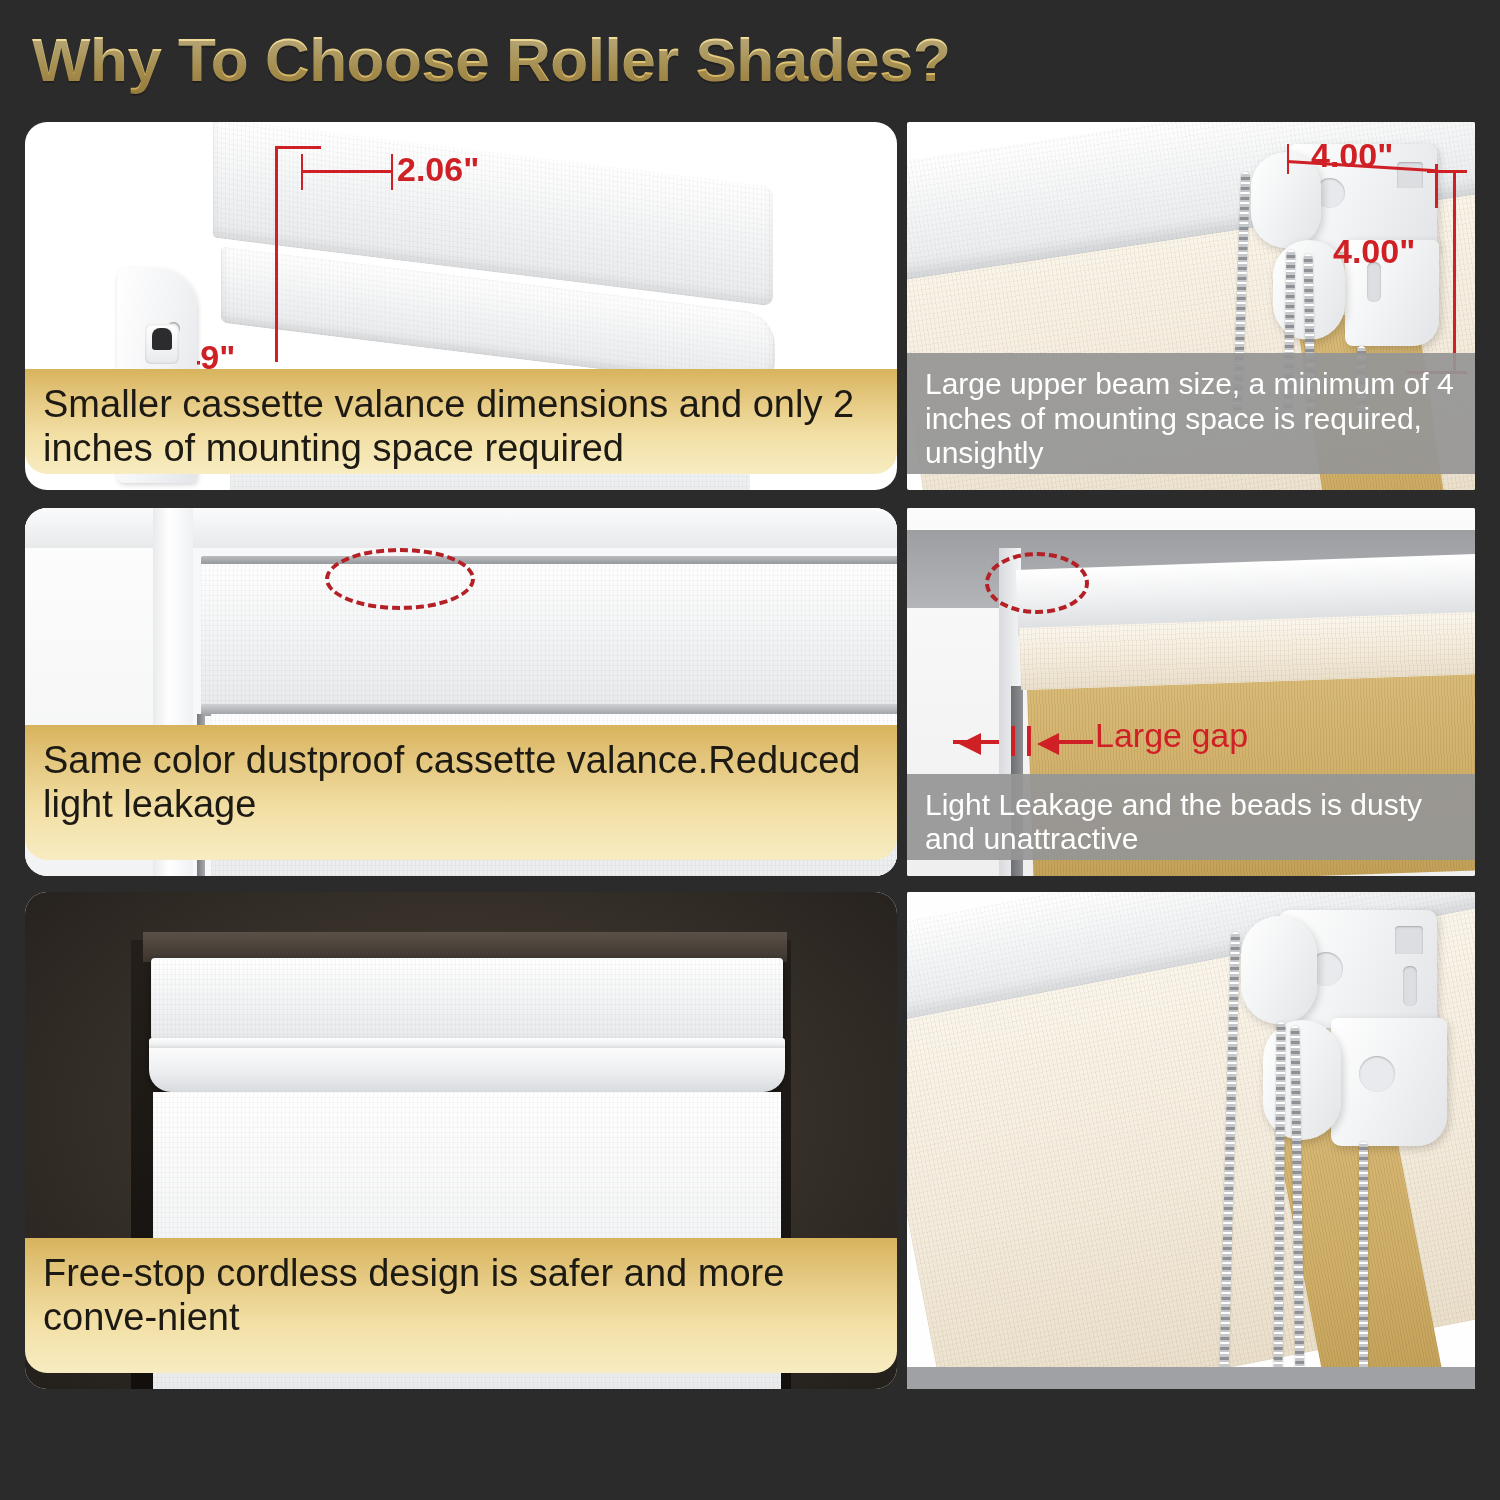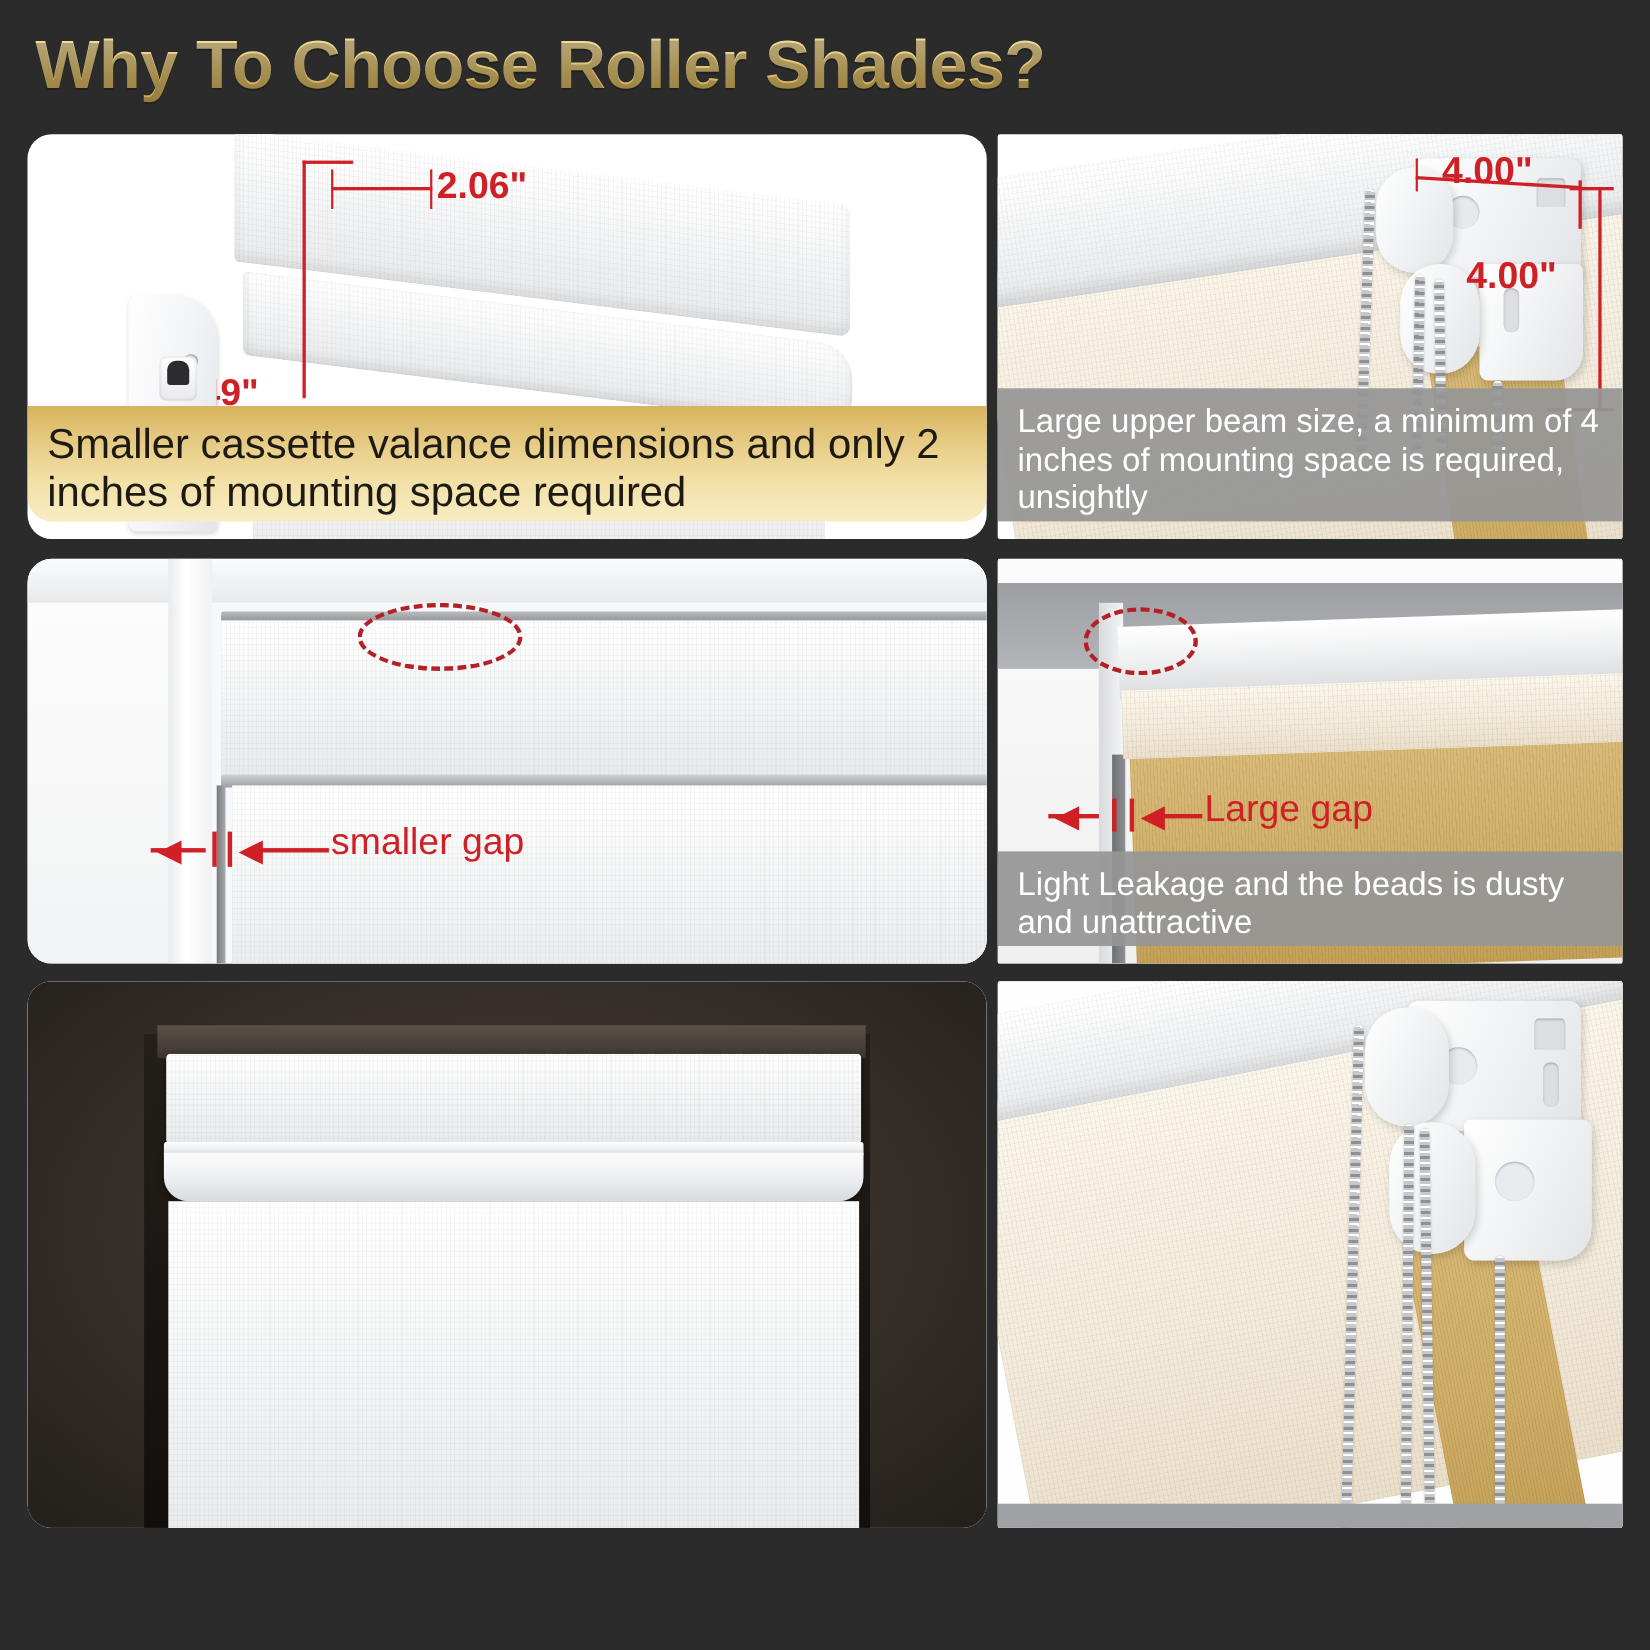--- a/index.html
+++ b/index.html
@@ -306,20 +306,21 @@
 
     <div class="dimline" style="left:168px;top:248px;width:4px;height:32px;"></div>
     <div class="dimline" style="left:182px;top:248px;width:4px;height:32px;"></div>
     <div style="position:absolute;left:118px;top:256px;width:0;height:0;border-top:11px solid transparent;border-bottom:11px solid transparent;border-right:22px solid #cf2026;"></div>
     <div class="dimline" style="left:112px;top:263px;width:50px;height:4px;"></div>
     <div style="position:absolute;left:192px;top:256px;width:0;height:0;border-top:11px solid transparent;border-bottom:11px solid transparent;border-right:22px solid #cf2026;"></div>
     <div class="dimline" style="left:212px;top:263px;width:62px;height:4px;"></div>
     <div class="dimtxt" style="left:276px;top:238px;font-size:34px;font-weight:normal;">smaller gap</div>
   </div>
 
+  <div class="cap gold tall">Same color dustproof cassette valance.Reduced light leakage</div>
 </div>
 
 <div class="panel right row2">
   <div class="stage">
     <div id="p4-wall"></div>
     <div id="p4-gray"></div>
     <div id="p4-edge"></div>
     <div id="p4-dark"></div>
     <div id="p4-tube"></div>
     <div id="p4-white" class="lin-cream"></div>
@@ -352,20 +353,21 @@
       
     </div>
 
     <div id="p5-head" class="lin-white"></div>
     <div id="p5-lip"></div>
     <div id="p5-roll"></div>
     <div id="p5-shade" class="lin-white"></div>
 
   </div>
 
+  <div class="cap gold tall">Free-stop cordless design is safer and more conve-nient</div>
 </div>
 
 <div class="panel right row3">
   <div class="stage">
     <div id="p6-bg"></div>
     <div id="p6-fabric" class="lin-cream"></div>
     <div id="p6-tan" class="lin-tan"></div>
     <div id="p6-tube" class="lin-white"></div>
 
     <div class="bracket" style="left:370px;top:18px;width:160px;height:118px;border-radius:14px 10px 8px 6px;">

